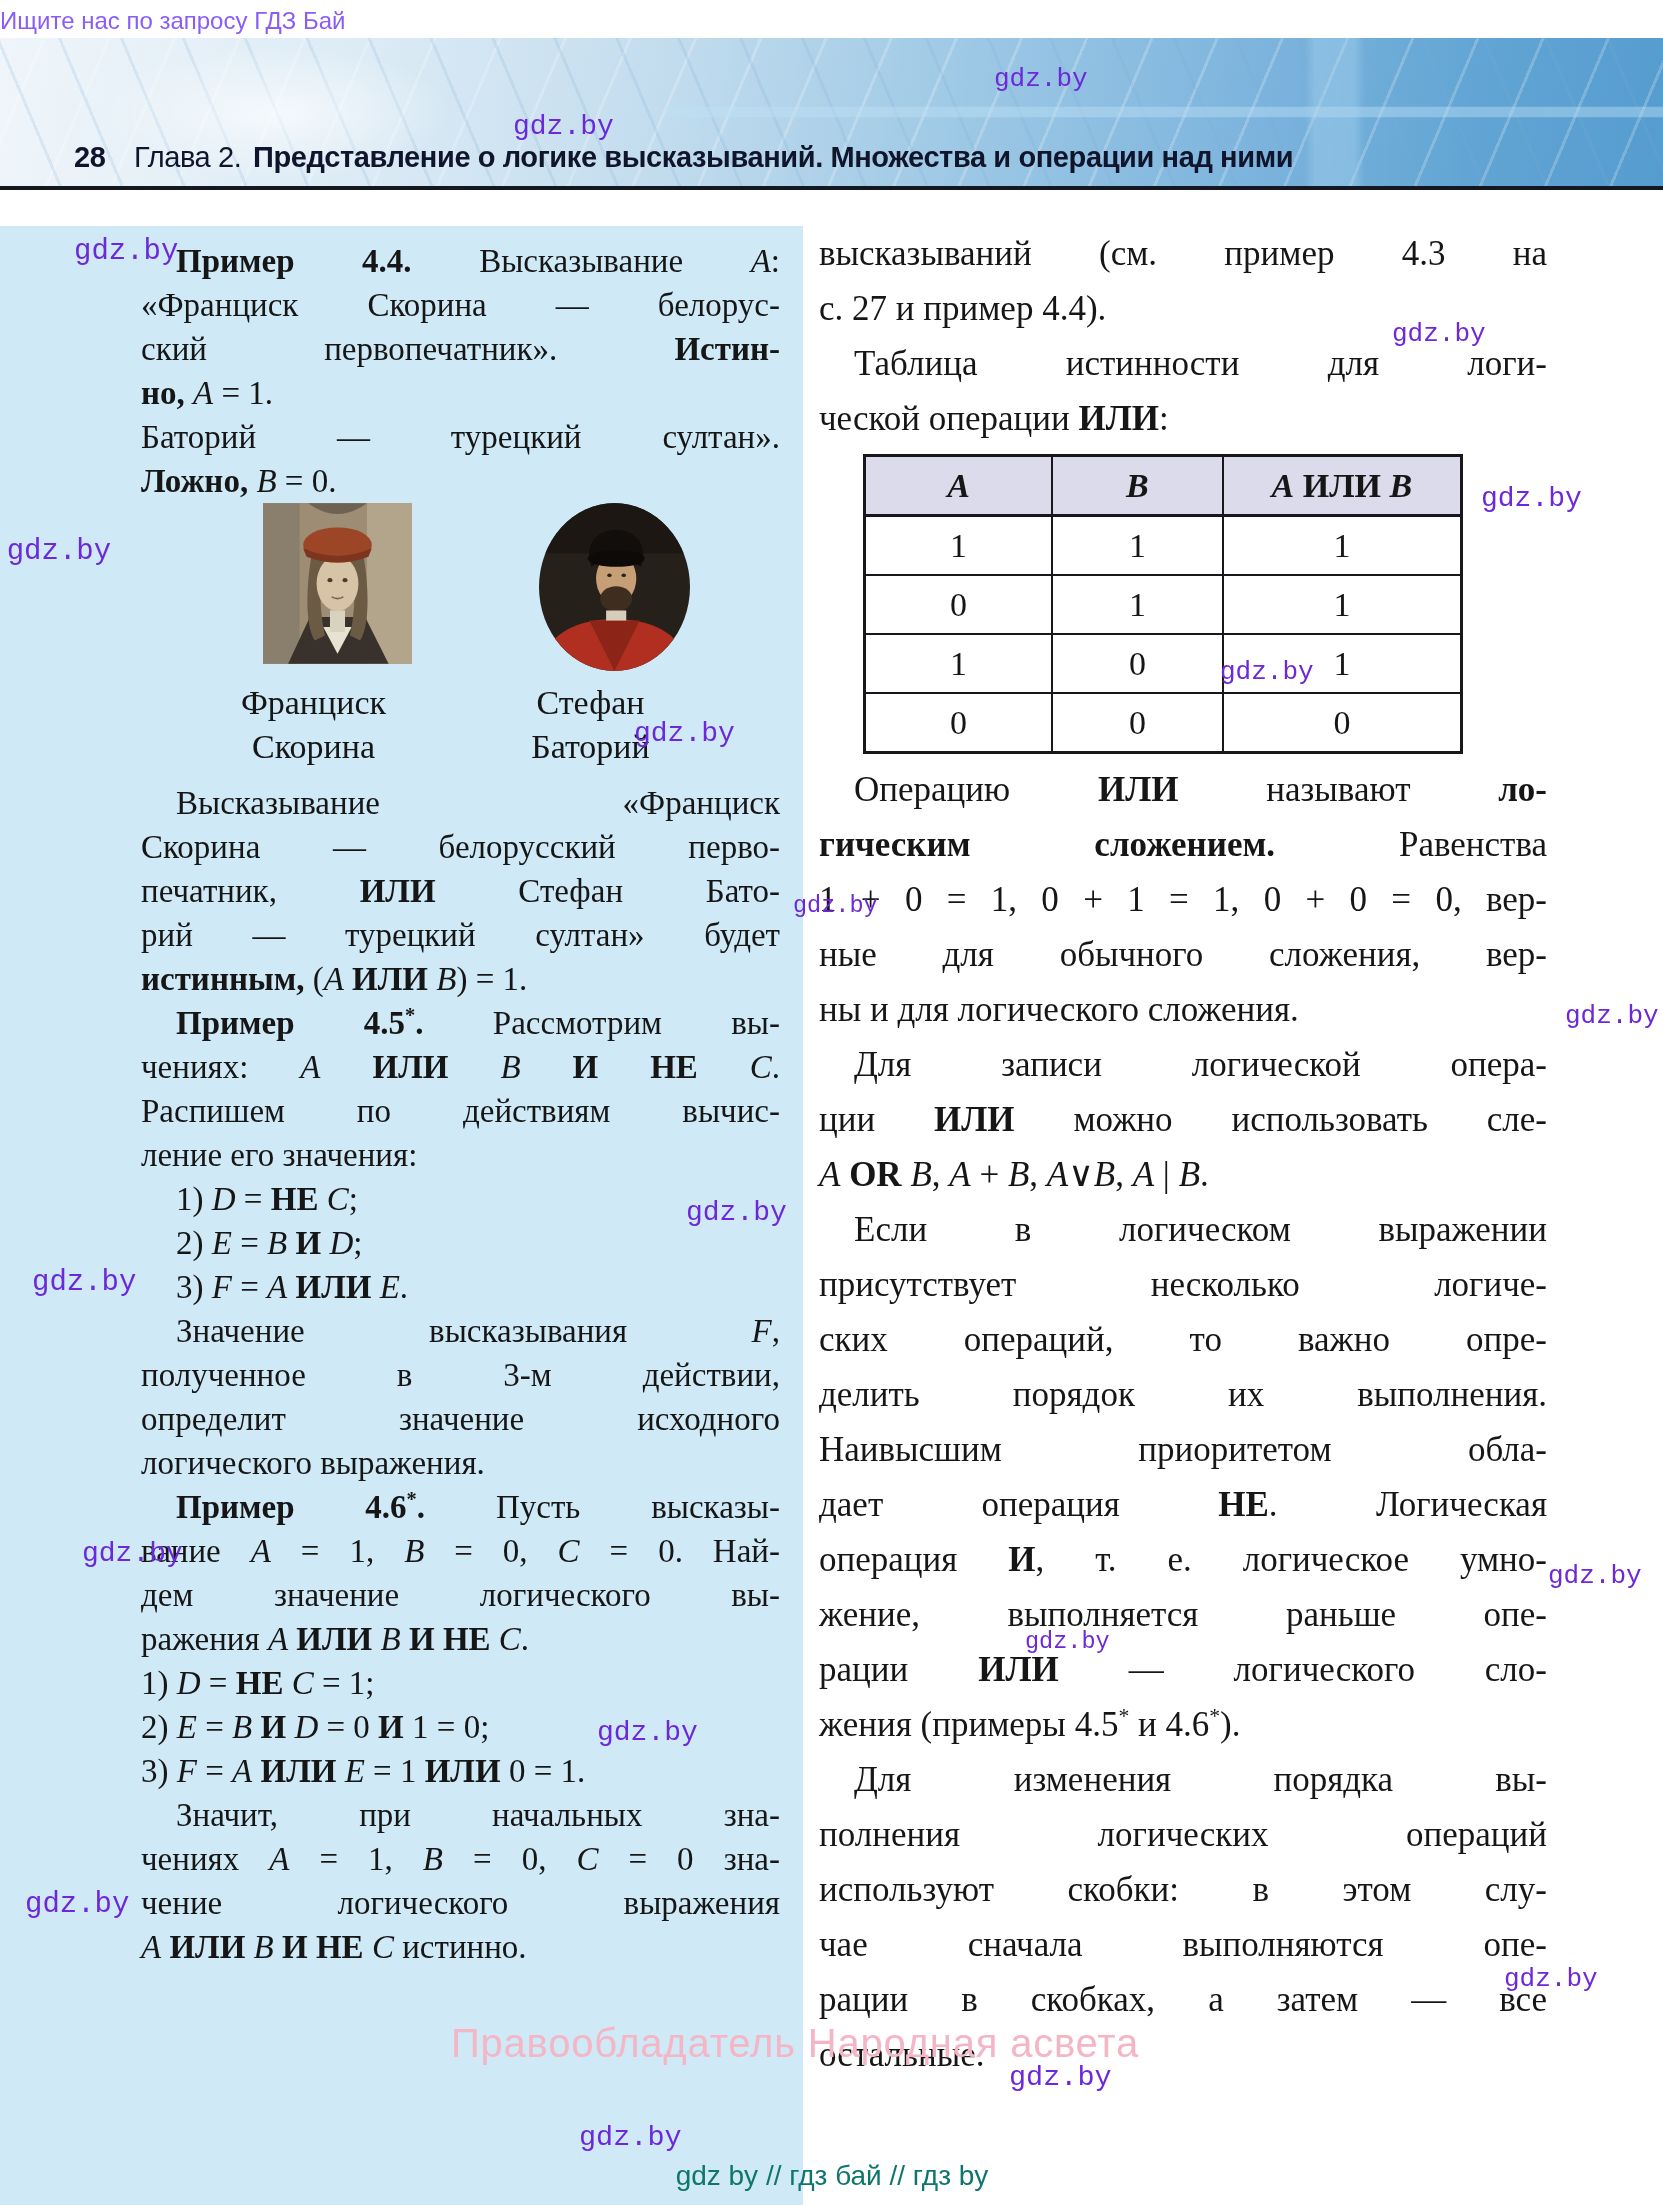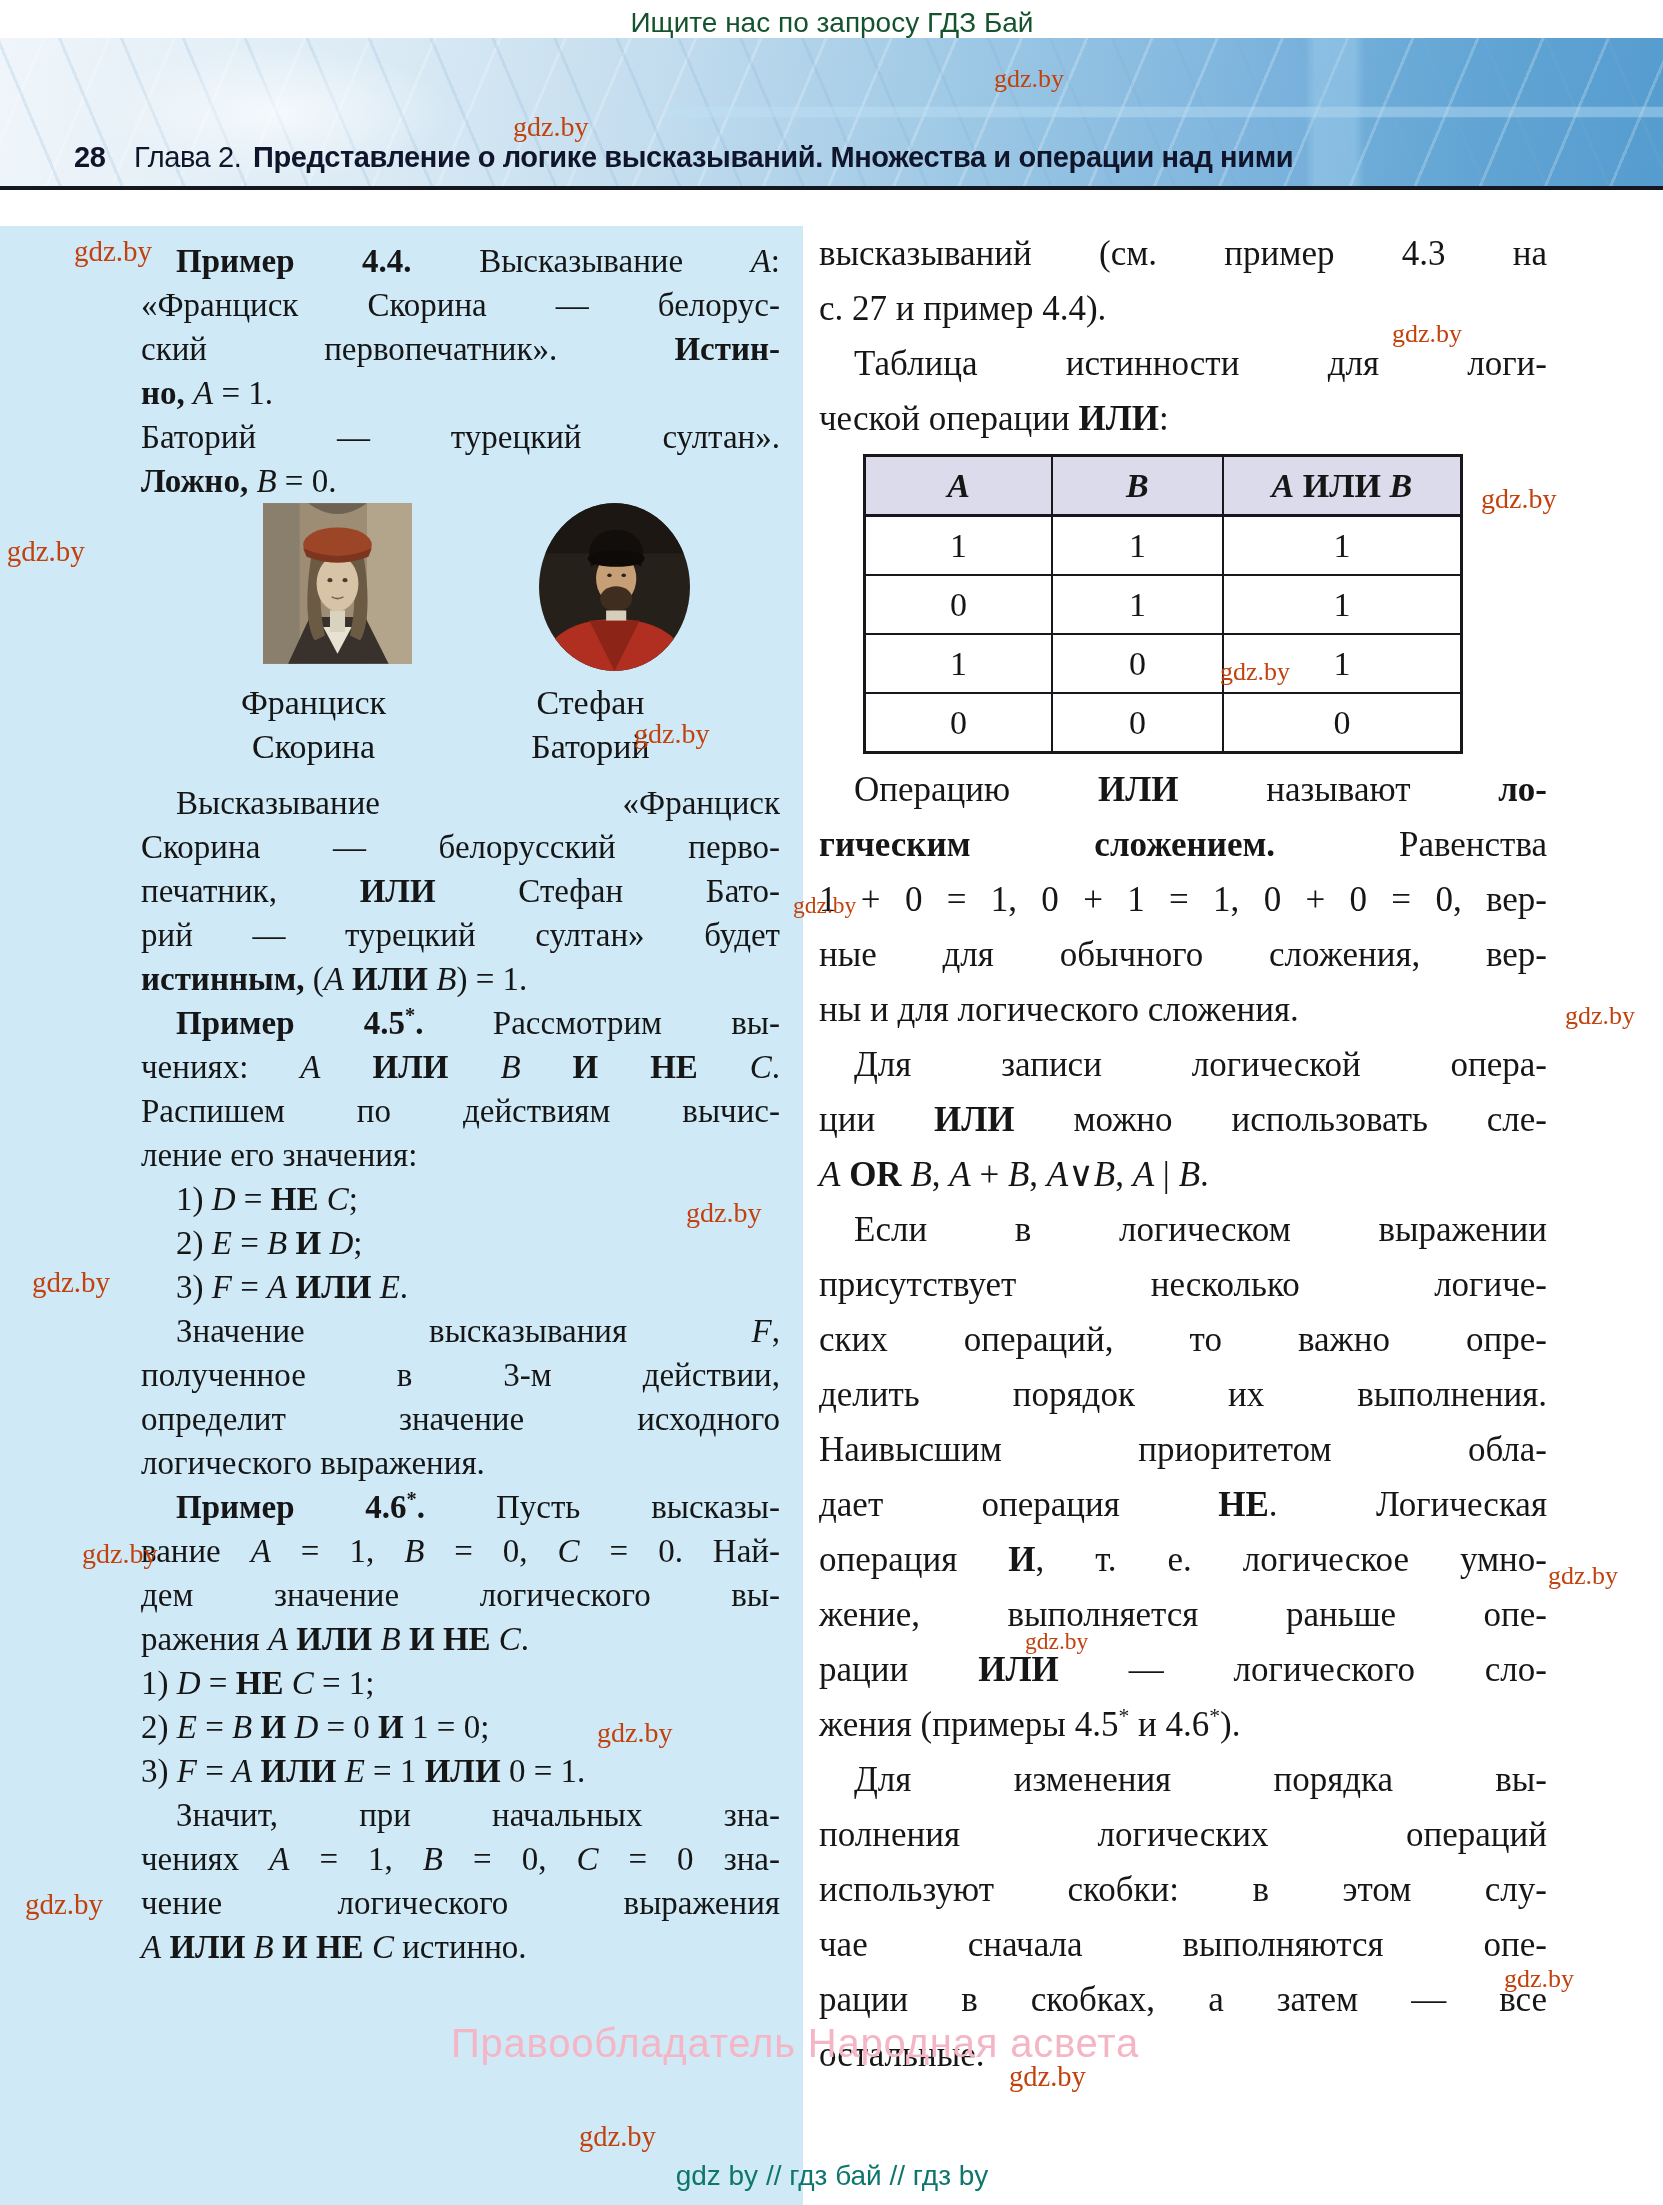--- a/index.html
+++ b/index.html
@@ -3,22 +3,22 @@
 <meta charset="utf-8">
 <style>
   html,body{margin:0;padding:0;}
   body{
     width:1664px;height:2205px;position:relative;overflow:hidden;
     background:#ffffff;color:#161616;
     font-family:"Liberation Serif", serif;
   }
   
   .top-banner{
-    position:absolute;top:6.7px;left:0;width:1664px;text-align:center;
-    font-family:"Liberation Sans",sans-serif;font-size:28px;font-weight:500;color:#14532d;
+    position:absolute;top:6.7px;left:0;width:1664px;
+    font-family:"Liberation Sans",sans-serif;font-size:24px;font-weight:500;color:#8b5cf6;
   }
   
   .band{
     position:absolute;top:38px;left:0;width:1664px;height:148px;
     background:linear-gradient(97deg,#eff5fa 0%,#dcebf5 22%,#c2dcee 40%,#9dc8e5 58%,#7db4dd 75%,#62a5d4 88%,#559ccf 100%);
     border-bottom:4.2px solid #141821;
     text-align:center;
   }
   .band .trace1{position:absolute;inset:0;
     background:repeating-linear-gradient(113deg,transparent 0 39px,rgba(255,255,255,.38) 39px 42px,transparent 42px 60px);
@@ -74,21 +74,21 @@
   .copyright{
     position:absolute;left:342px;top:2021px;width:906px;text-align:center;
     font-family:"Liberation Sans",sans-serif;font-size:40px;font-weight:400;
     color:#f4b5c5;letter-spacing:0.8px;white-space:nowrap;
   }
   .footer-links{
     position:absolute;left:0;top:2160px;width:1664px;text-align:center;
     font-family:"Liberation Sans",sans-serif;font-size:28px;color:#0f766e;
   }
   
-  .wm{position:absolute;font-family:Liberation Serif, serif;color:#c2410c;white-space:nowrap;}
+  .wm{position:absolute;font-family:Liberation Mono, monospace;color:#6d28d9;white-space:nowrap;}
 </style>
 </head>
 <body>
 
 <div class="top-banner">Ищите нас по запросу ГДЗ Бай</div>
 
 <div class="band">
   <div class="trace1"></div>
   <div class="trace2"></div>
   <div class="trace3"></div>

